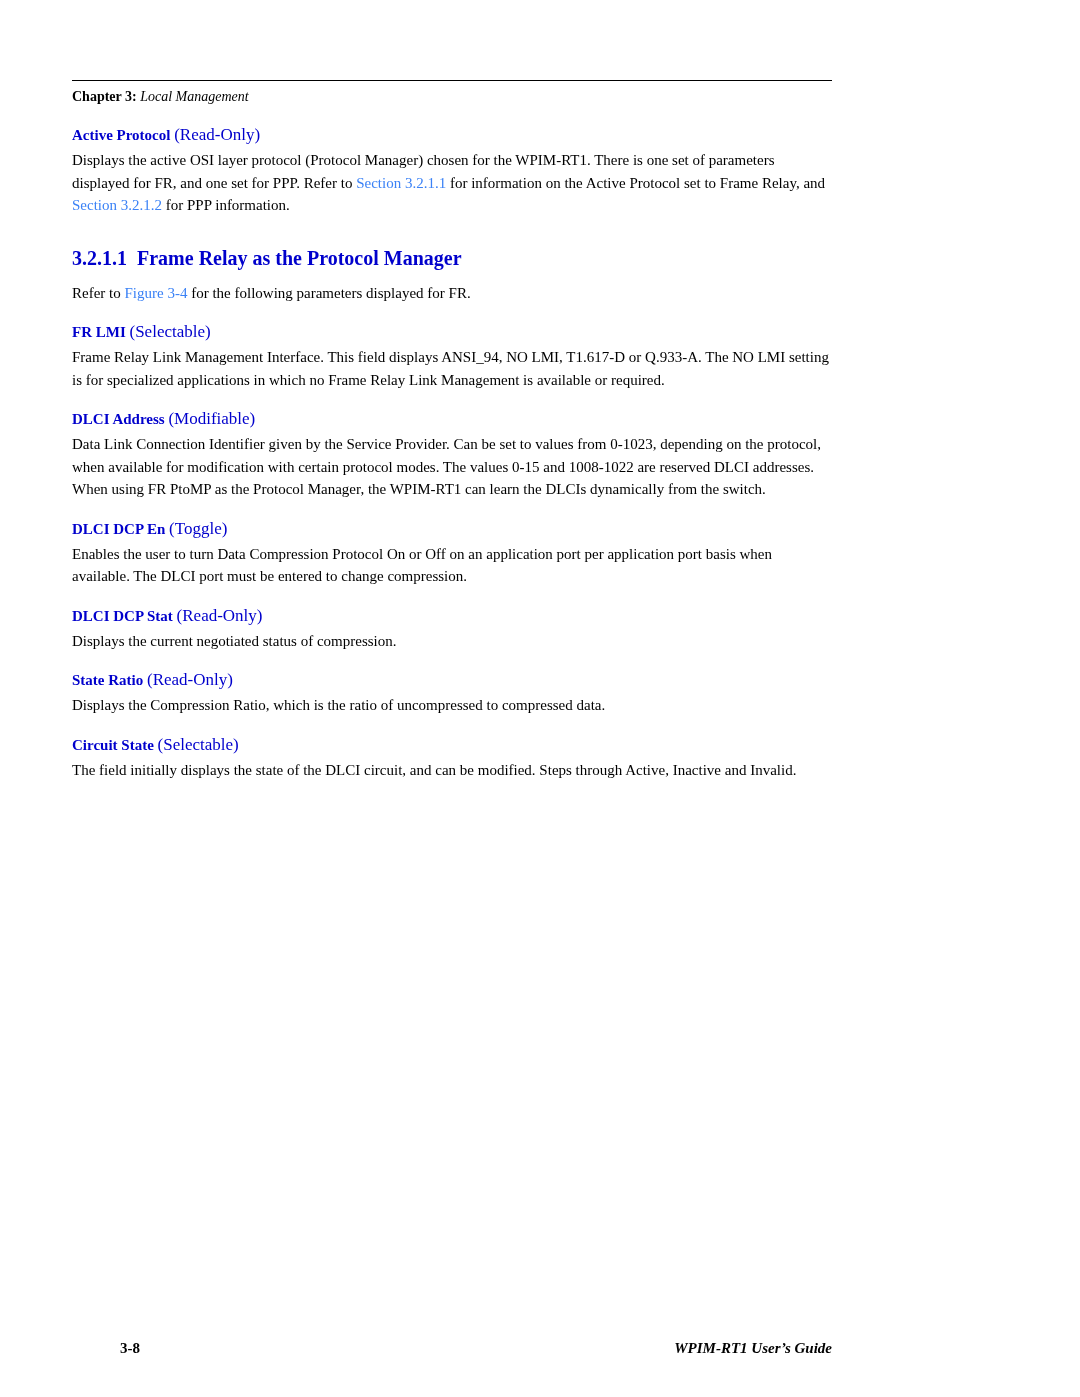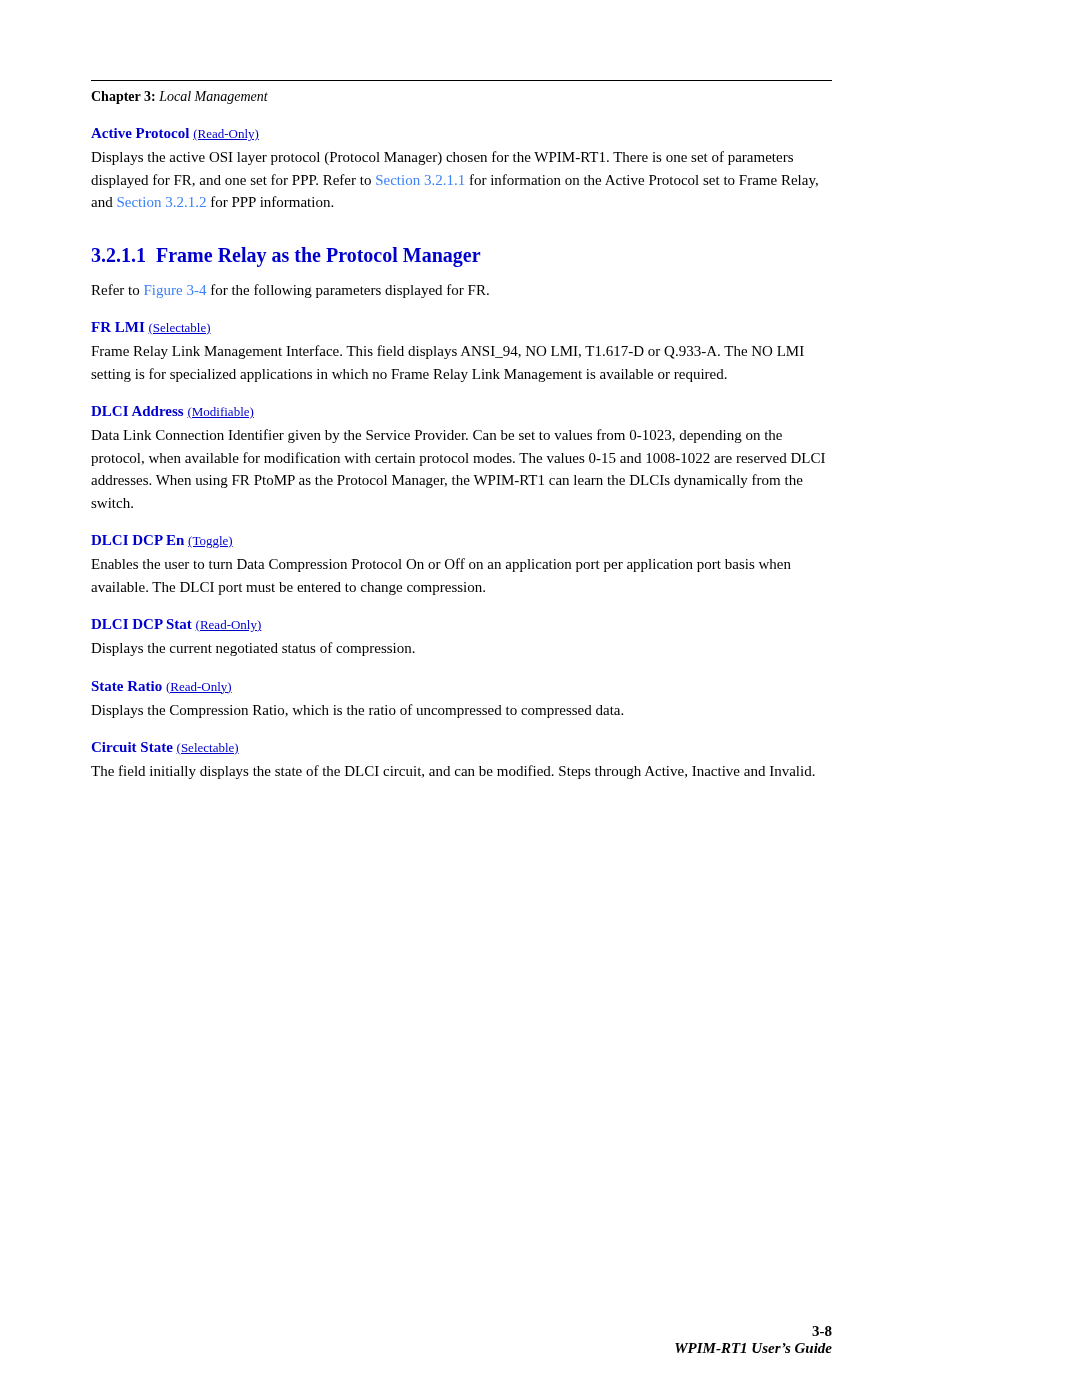--- a/index.html
+++ b/index.html
@@ -15,21 +15,21 @@
       color: #000000;
       width: 1080px;
       min-height: 1397px;
       position: relative;
     }
 
     .page {
       width: 952px;
       min-height: 1397px;
       background: #ffffff;
-      padding: 80px 120px 80px 91px;
+      padding: 80px 120px 80px 72px;
       position: relative;
     }
 
     .header-rule {
       border: none;
       border-top: 1px solid #000000;
       margin-bottom: 8px;
     }
 
     .chapter-header {
@@ -51,22 +51,21 @@
 
     .field-title {
       font-weight: bold;
       color: #0000cc;
       font-size: 15px;
     }
 
     .field-qualifier {
       color: #0000cc;
       font-weight: normal;
-      font-size: 13px;
-      text-decoration: underline;
+      font-size: 17px;
     }
 
     .field-desc {
       margin-top: 4px;
       line-height: 1.5;
       font-size: 15px;
     }
 
     .link {
       color: #3b82f6;
@@ -87,23 +86,22 @@
       line-height: 1.5;
     }
 
     .footer {
       position: absolute;
       bottom: 40px;
       left: 120px;
       right: 120px;
       display: flex;
       justify-content: space-between;
-      align-items: flex-end;
+      align-items: flex-start;
       font-size: 15px;
-      flex-direction: column;
     }
 
     .footer-left {
       font-weight: bold;
     }
 
     .footer-right {
       font-weight: bold;
       font-style: italic;
     }

